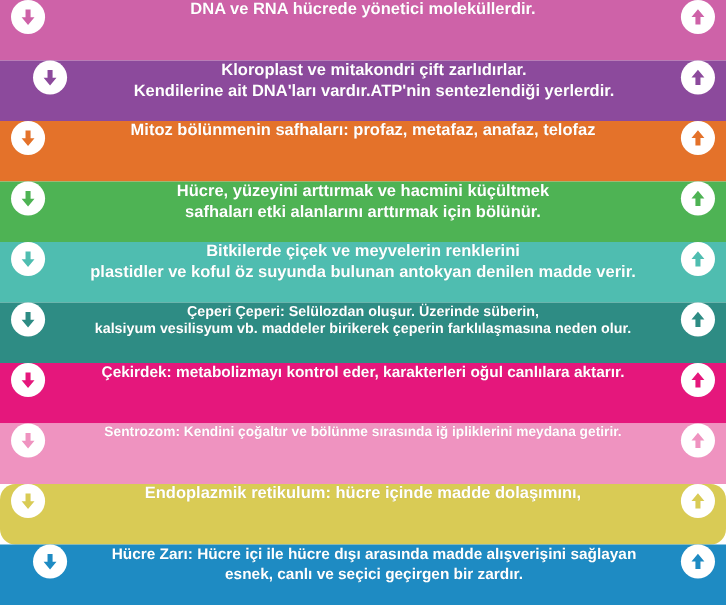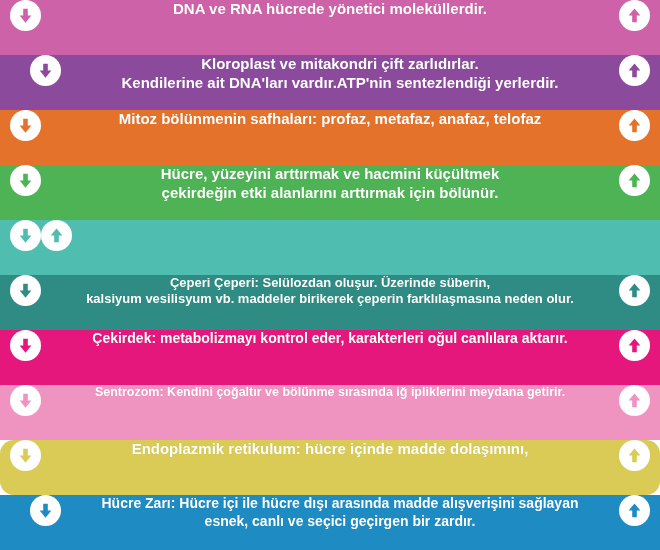--- a/index.html
+++ b/index.html
@@ -121,39 +121,43 @@
   <div class="row" style="background: rgb(78, 179, 84); font-size: 15px;">
     <div class="icon-btn left" style="color: rgb(78, 179, 84);">
       <span>
         <svg class="arrow-svg down" width="19" height="19" viewBox="0 0 24 24" aria-hidden="true">
           <path fill="currentColor" d="M12 21 L4.6 12.1 L9.1 12.1 L9.1 3.4 L14.9 3.4 L14.9 12.1 L19.4 12.1 Z"></path>
         </svg>
       </span>
     </div>
     <div class="text">
         <div class="line">Hücre, yüzeyini arttırmak ve hacmini küçültmek</div>
-        <div class="line">çekirdeğin etki alanlarını arttırmak için bölünür.</div>
+        <div class="line">safhaları etki alanlarını arttırmak için bölünür.</div>
       </div>
     <div class="icon-btn right" style="color: rgb(78, 179, 84);">
       <span>
         <svg class="arrow-svg up" width="19" height="19" viewBox="0 0 24 24" aria-hidden="true">
           <path fill="currentColor" d="M12 21 L4.6 12.1 L9.1 12.1 L9.1 3.4 L14.9 3.4 L14.9 12.1 L19.4 12.1 Z"></path>
         </svg>
       </span>
     </div>
   </div>
 
   <div class="row" style="background: rgb(79, 189, 176); font-size: 15px;">
     <div class="icon-btn left" style="color: rgb(79, 189, 176);">
       <span>
         <svg class="arrow-svg down" width="19" height="19" viewBox="0 0 24 24" aria-hidden="true">
           <path fill="currentColor" d="M12 21 L4.6 12.1 L9.1 12.1 L9.1 3.4 L14.9 3.4 L14.9 12.1 L19.4 12.1 Z"></path>
         </svg>
       </span>
     </div>
+    <div class="text">
+        <div class="line">Bitkilerde çiçek ve meyvelerin renklerini</div>
+        <div class="line">plastidler ve koful öz suyunda bulunan antokyan denilen madde verir.</div>
+      </div>
     <div class="icon-btn right" style="color: rgb(79, 189, 176);">
       <span>
         <svg class="arrow-svg up" width="19" height="19" viewBox="0 0 24 24" aria-hidden="true">
           <path fill="currentColor" d="M12 21 L4.6 12.1 L9.1 12.1 L9.1 3.4 L14.9 3.4 L14.9 12.1 L19.4 12.1 Z"></path>
         </svg>
       </span>
     </div>
   </div>
 
   <div class="row" style="background: rgb(46, 140, 132); font-size: 13px;">

